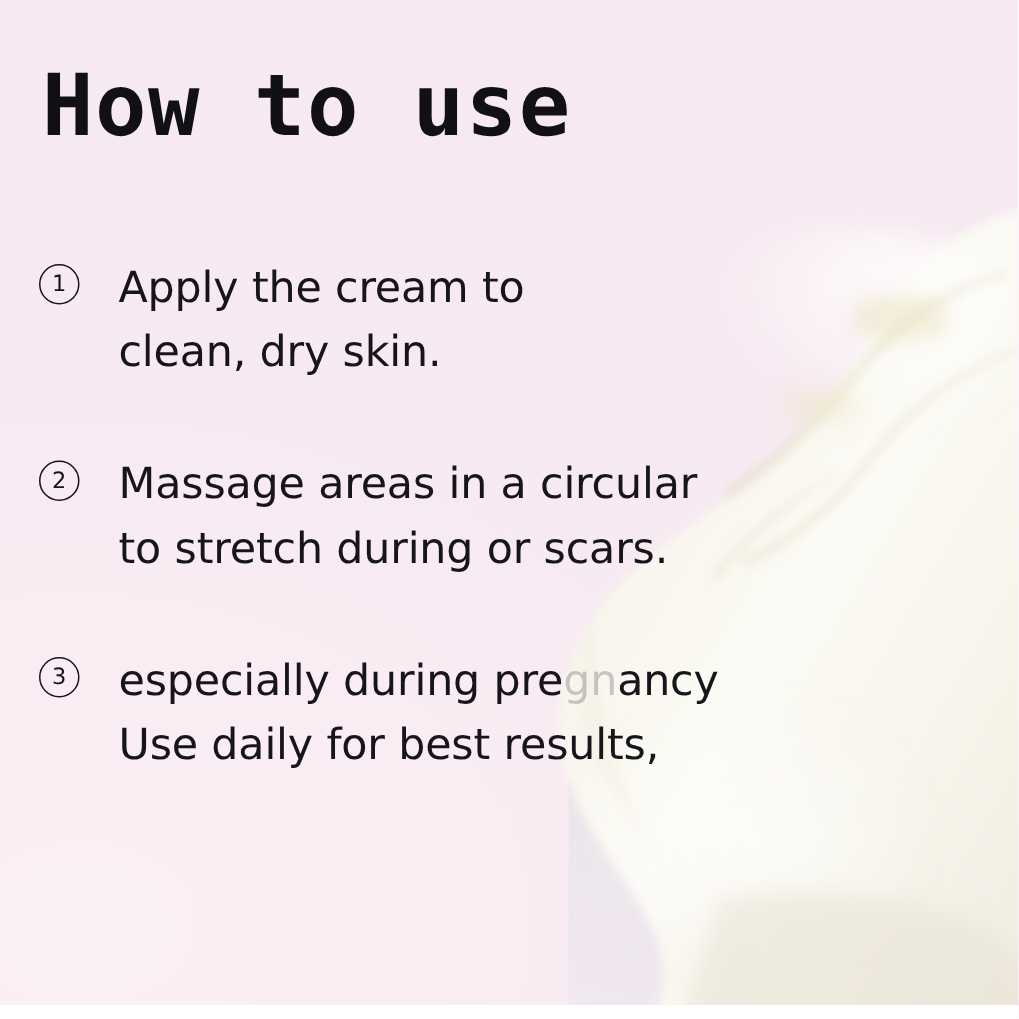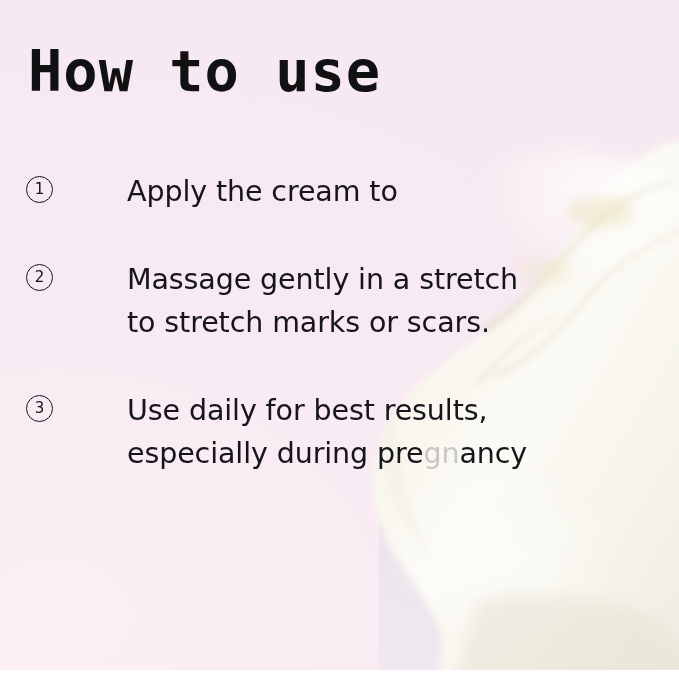--- a/index.html
+++ b/index.html
@@ -110,21 +110,21 @@
   .step-body {
     flex: 1 1 auto;
     font-family: "DejaVu Sans", "Liberation Sans", sans-serif;
     font-size: 28.5px;
     line-height: 43px;
     font-weight: 400;
     letter-spacing: -0.1px;
     color: #16151b;
   }
 
-  .step-line { display: block; white-space: pre; margin-left: 48px; }
+  .step-line { display: block; white-space: pre; }
 
   
   .glyph-faded {
     color: rgba(22, 21, 27, 0.22);
   }
 </style>
 </head>
 <body>
 
 <div id="canvas">
@@ -210,33 +210,34 @@
   </div>
 
   <div class="title">How to use</div>
 
   <div class="steps">
 
     <div class="step">
       <div class="step-marker">1</div>
       <div class="step-body">
         <span class="step-line">Apply the cream to</span>
+        <span class="step-line">clean, dry skin.</span>
       </div>
     </div>
 
     <div class="step">
       <div class="step-marker">2</div>
       <div class="step-body">
-        <span class="step-line">Massage gently in a stretch</span>
-        <span class="step-line">to stretch marks or scars.</span>
+        <span class="step-line">Massage areas in a circular</span>
+        <span class="step-line">to stretch during or scars.</span>
       </div>
     </div>
 
     <div class="step">
       <div class="step-marker">3</div>
       <div class="step-body">
+        <span class="step-line"><span>especially during pre</span><span class="glyph-faded">gn</span><span>ancy</span></span>
         <span class="step-line">Use daily for best results,</span>
-        <span class="step-line"><span>especially during pre</span><span class="glyph-faded">gn</span><span>ancy</span></span>
       </div>
     </div>
 
   </div>
 </div>
 
 </body></html>

